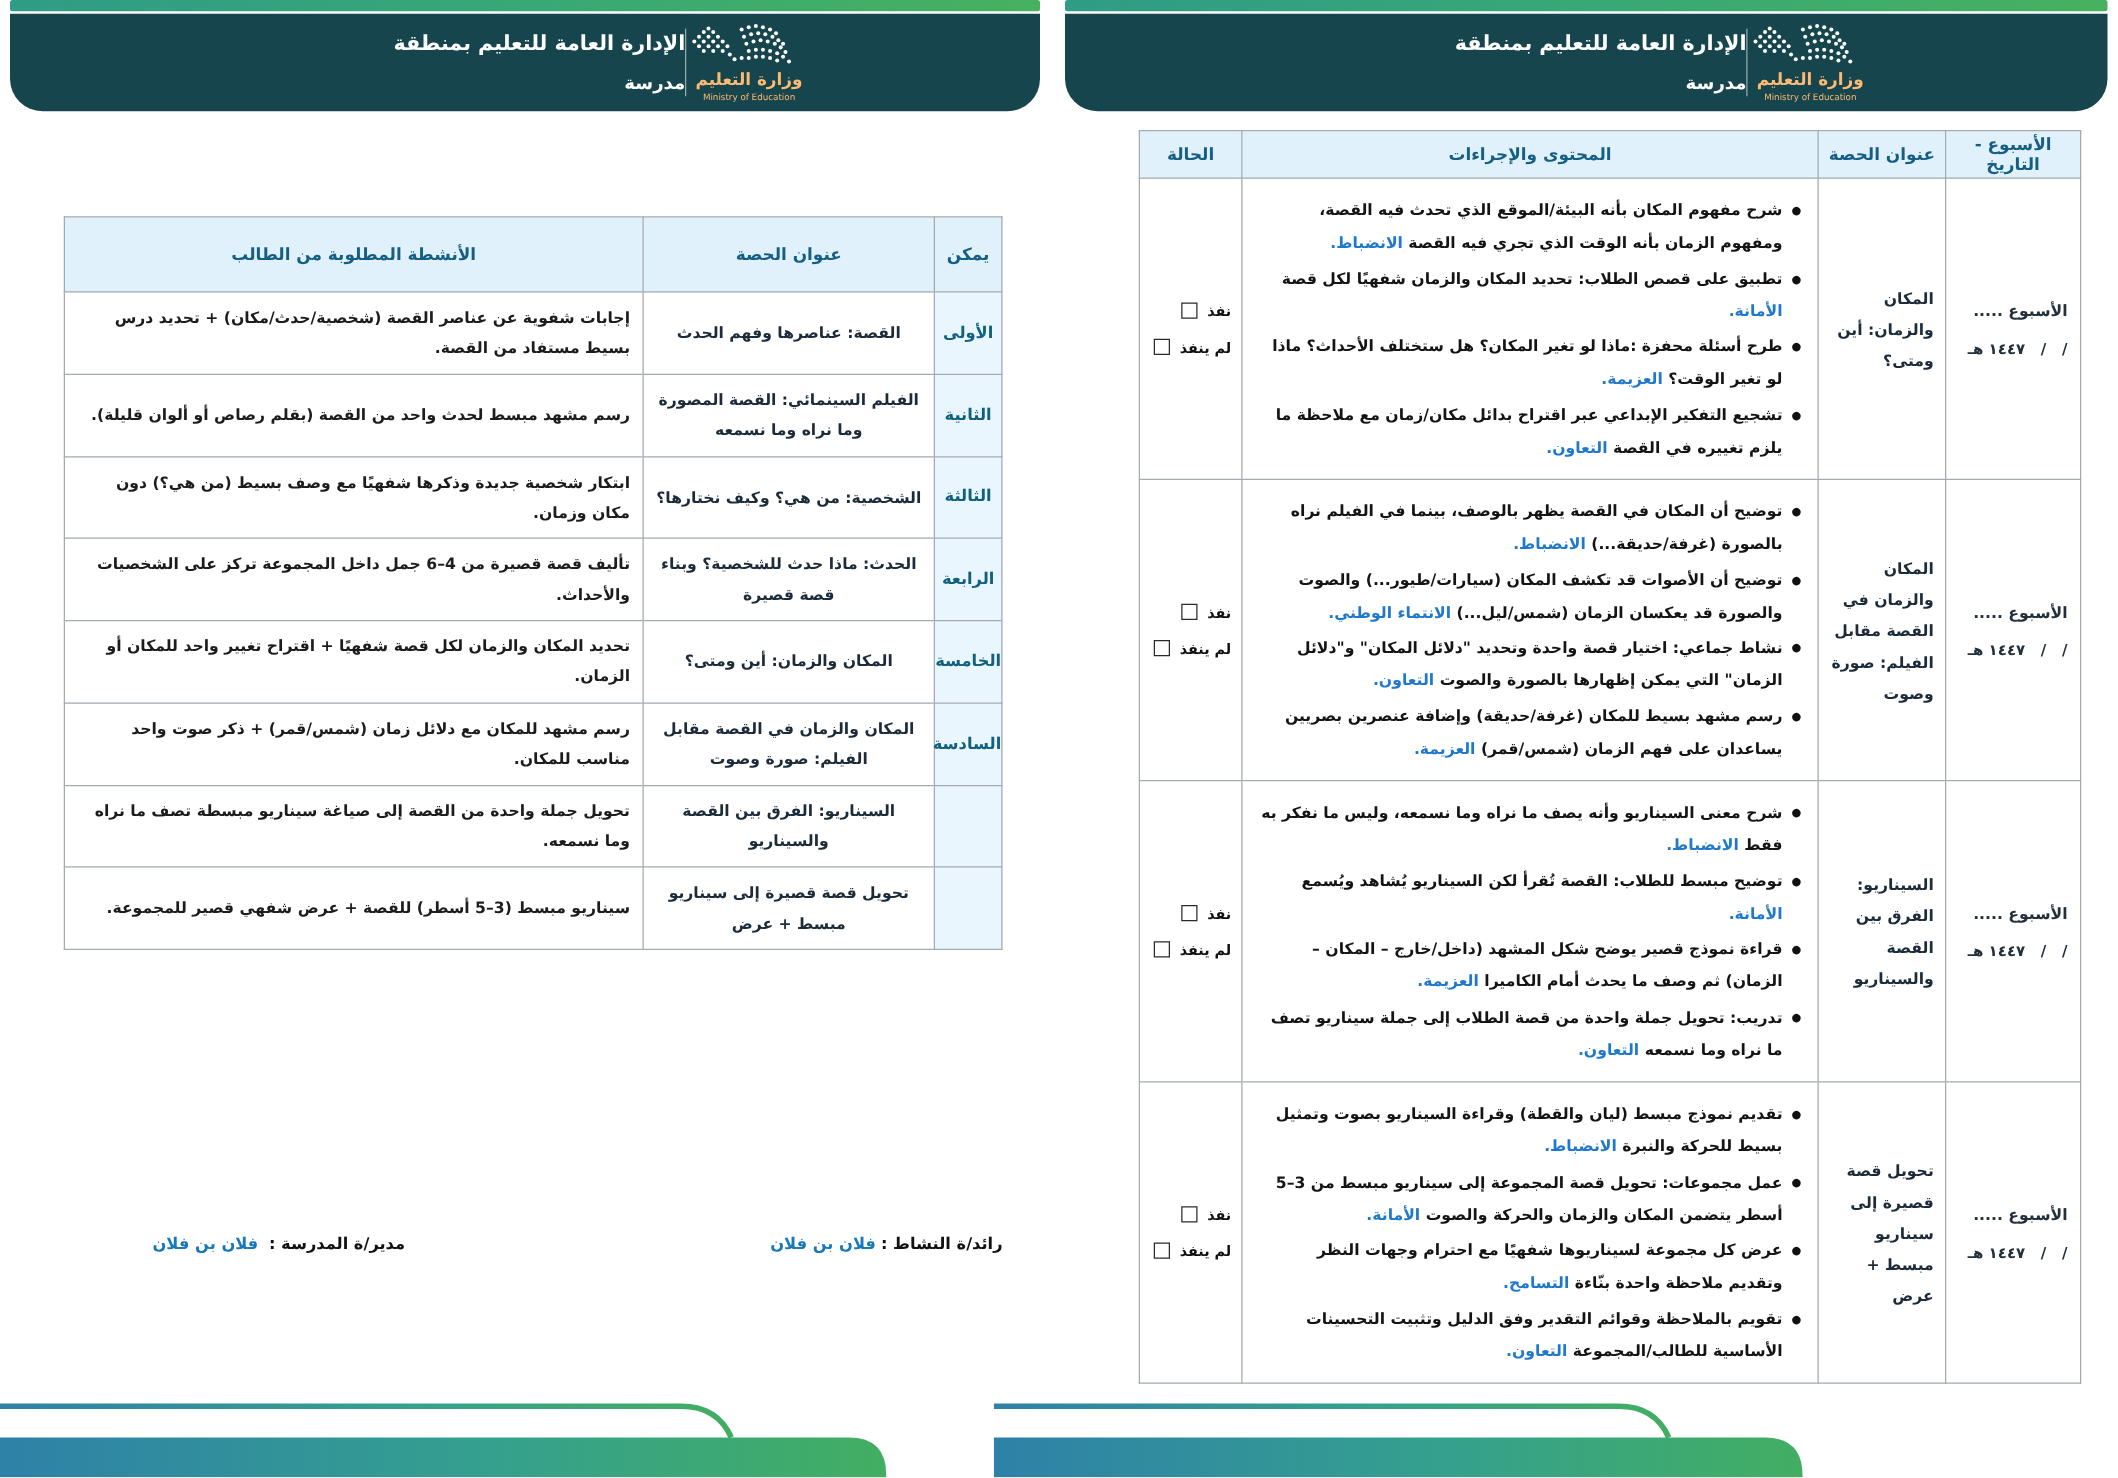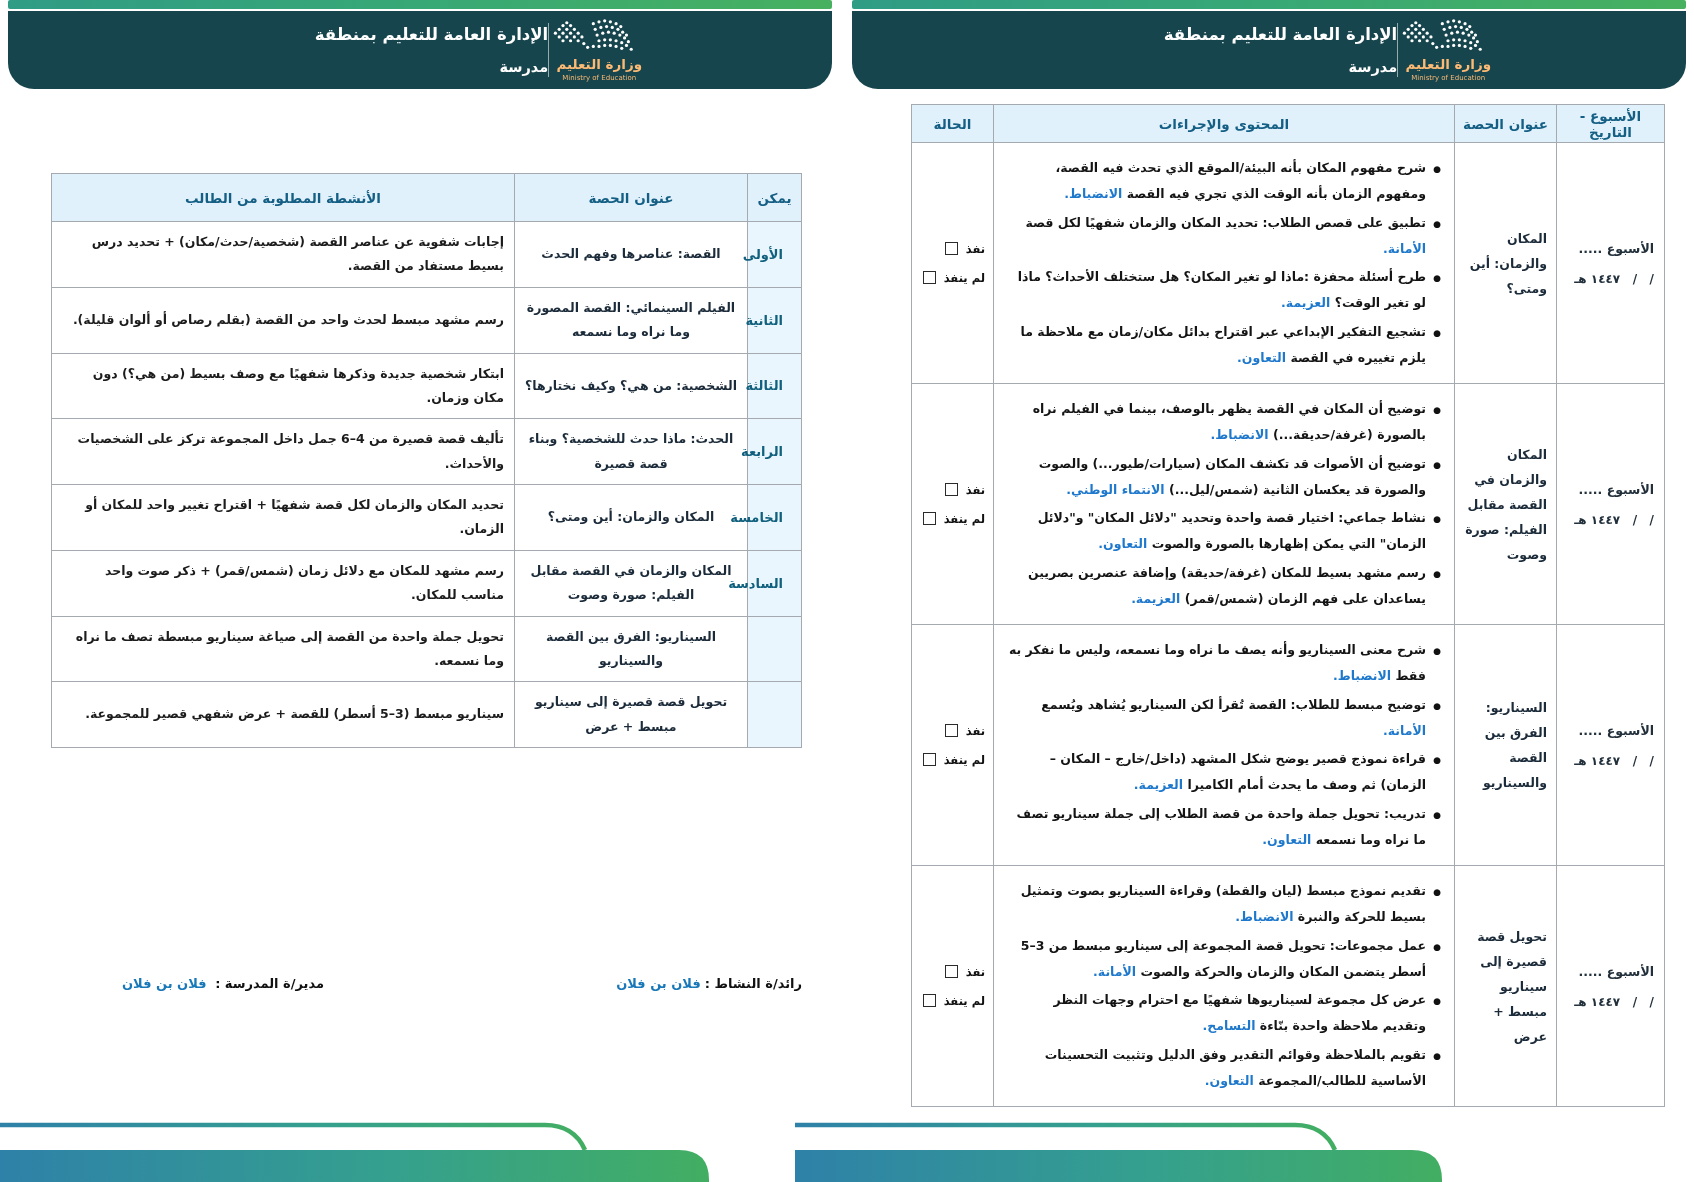--- a/index.html
+++ b/index.html
@@ -28,26 +28,26 @@
   .len { font-size:7px; margin-top:2px; white-space:nowrap; }
 
   .pbody { direction:rtl; }
 
   table { border-collapse:collapse; direction:rtl; table-layout:fixed; }
   th,td { border:1px solid #a4aaaf; }
   th { background:#e0f1fb; color:#155f85; text-align:center; vertical-align:middle; font-weight:bold; }
 
   
   .ltable { width:750px; margin:84px 30px 0 44px; }
-  .ltable th { height:48px; font-size:13.5px; }
+  .ltable th { height:60px; font-size:13.5px; }
   .ltable td { height:57px; padding:8px 10px; vertical-align:middle; }
   .ltable col.co-sess  { width:54px; }
   .ltable col.co-titl  { width:233px; }
   .ltable col.co-act   { width:463px; }
-  td.c-sess { background:#eaf6fd; color:#10607e; font-weight:bold; font-size:13px; text-align:center; padding:4px 18px; }
+  td.c-sess { background:#eaf6fd; color:#10607e; font-weight:bold; font-size:13px; text-align:center; padding:4px 0; }
   td.c-titl { color:#1c2b3a; font-weight:bold; font-size:12.5px; text-align:center; line-height:1.95; }
   td.c-act  { color:#1c1c1c; font-weight:bold; font-size:12.5px; text-align:right; line-height:1.95; }
 
   .signatures {
     width:750px; margin:228px 30px 0 44px;
     display:flex; justify-content:space-between; align-items:center;
     padding-left:70px;
   }
   .sig { font-size:13px; font-weight:bold; color:#111; white-space:nowrap; }
   .sig-name { color:#1878b8; margin-right:4px; }
@@ -368,21 +368,21 @@
             <td class="c-cont">
               <div class="bullets">
 
               <div class="bullet">
                     <span class="dot">●</span>
                     <span class="b-text">توضيح أن المكان في القصة يظهر بالوصف، بينما في الفيلم نراه بالصورة (غرفة/حديقة...)</span>
                     <span class="b-value">الانضباط.</span>
                   </div>
                 <div class="bullet">
                     <span class="dot">●</span>
-                    <span class="b-text">توضيح أن الأصوات قد تكشف المكان (سيارات/طيور...) والصوت والصورة قد يعكسان الثانية (شمس/ليل...)</span>
+                    <span class="b-text">توضيح أن الأصوات قد تكشف المكان (سيارات/طيور...) والصوت والصورة قد يعكسان الزمان (شمس/ليل...)</span>
                     <span class="b-value">الانتماء الوطني.</span>
                   </div>
                 <div class="bullet">
                     <span class="dot">●</span>
                     <span class="b-text">نشاط جماعي: اختيار قصة واحدة وتحديد "دلائل المكان" و"دلائل الزمان" التي يمكن إظهارها بالصورة والصوت</span>
                     <span class="b-value">التعاون.</span>
                   </div>
                 <div class="bullet">
                     <span class="dot">●</span>
                     <span class="b-text">رسم مشهد بسيط للمكان (غرفة/حديقة) وإضافة عنصرين بصريين يساعدان على فهم الزمان (شمس/قمر)</span>

